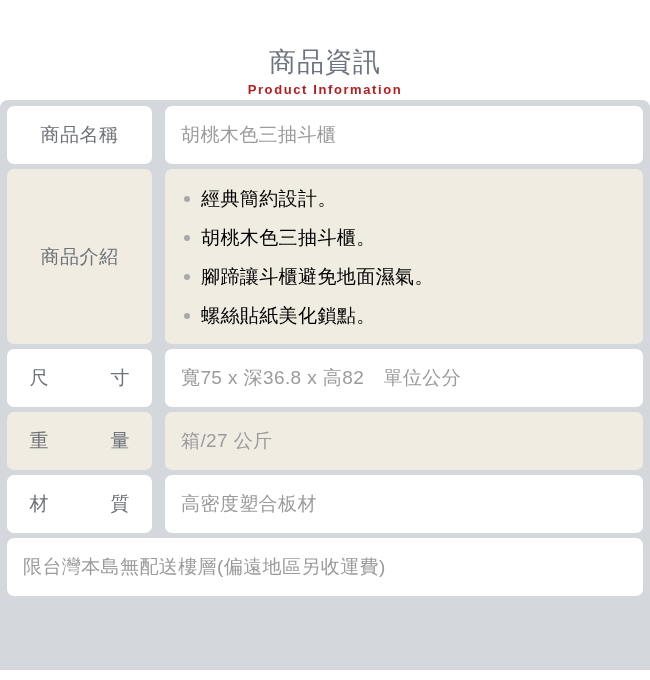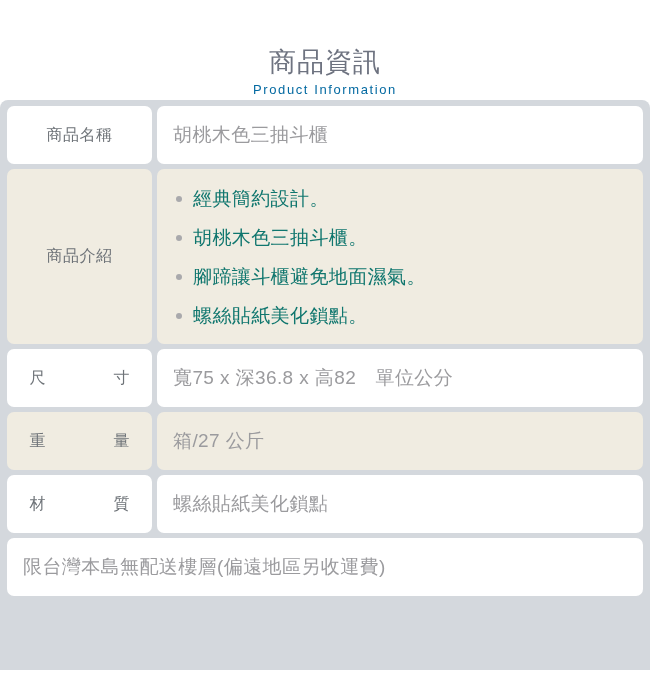--- a/index.html
+++ b/index.html
@@ -37,24 +37,24 @@
     font-size: 27px;
     line-height: 32px;
     color: #6e7380;
     font-weight: normal;
     letter-spacing: 1px;
     margin: 0;
   }
   .header-subtitle {
     font-size: 13px;
     line-height: 20px;
-    color: #0369a1;
+    color: #b91c1c;
     letter-spacing: 1.6px;
     margin: 2px 0 0 0;
-    font-weight: normal;
+    font-weight: bold;
   }
 
   
   .table-panel {
     position: absolute;
     top: 100px;
     left: 0;
     width: 650px;
     height: 570px;
     background: #d4d8dd;
@@ -78,23 +78,23 @@
     display: flex;
     align-items: center;
   }
 
   .cell-label {
     width: 145px;
     min-width: 145px;
     flex: 0 0 145px;
     justify-content: center;
     color: #6e7378;
-    font-size: 16px;
+    font-size: 19px;
     letter-spacing: 0.5px;
-    margin-right: 5px;
+    margin-right: 13px;
   }
   .cell-label.spaced {
     letter-spacing: 0;
   }
   .cell-label.spaced .label-text {
     display: inline-block;
     width: 100px;
     display: flex;
     justify-content: space-between;
   }
@@ -126,21 +126,21 @@
     list-style: none;
     margin: 0;
     padding: 0;
     width: 100%;
   }
   .bullet-list li {
     position: relative;
     padding-left: 20px;
     line-height: 39px;
     font-size: 19px;
-    color: #0f766e;
+    color: #000000;
     letter-spacing: 0.4px;
   }
   .bullet-list li::before {
     content: "";
     position: absolute;
     left: 3px;
     top: 17px;
     width: 6px;
     height: 6px;
     border-radius: 50%;
@@ -204,21 +204,21 @@
         </div>
       </div>
       <div class="info-row row-white">
         <div class="cell cell-label spaced h-single">
           <span class="label-text">
             <span>材</span>
             <span>質</span>
           </span>
         </div>
         <div class="cell cell-value h-single">
-          <span class="value-text">螺絲貼紙美化鎖點</span>
+          <span class="value-text">高密度塑合板材</span>
         </div>
       </div>
       <div class="info-row row-white">
         <div class="cell cell-value h-single">
           <span class="value-text">限台灣本島無配送樓層(偏遠地區另收運費)</span>
         </div>
       </div>
     </div>
 
 </div>

